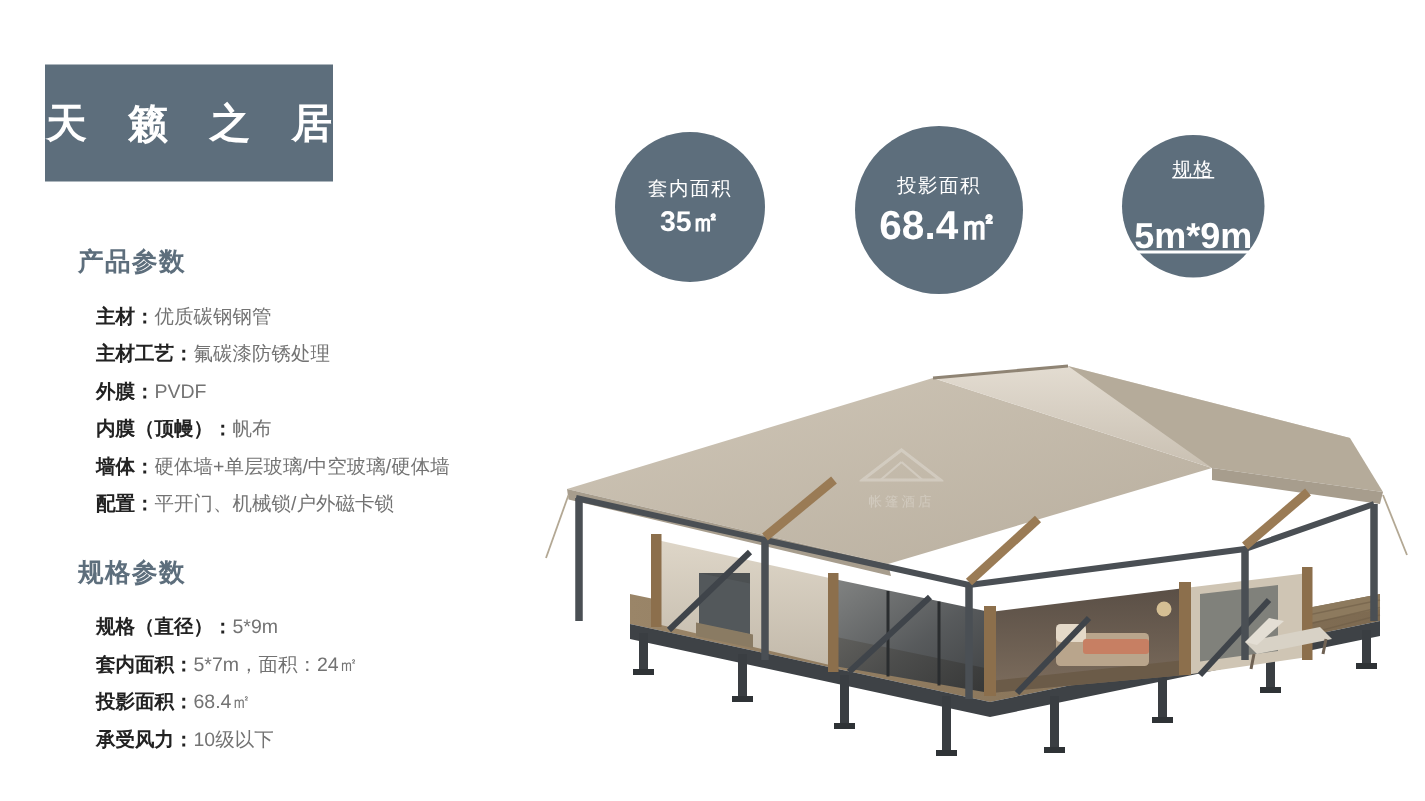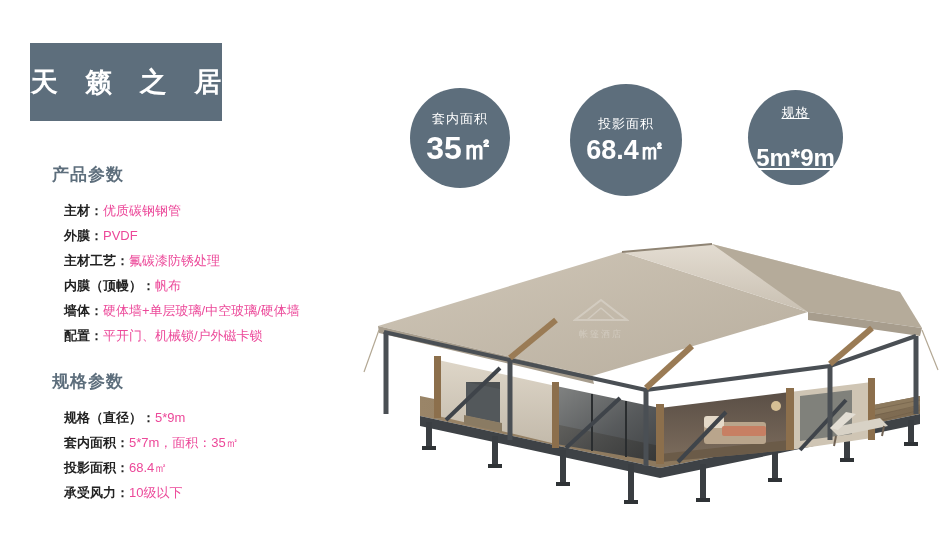--- a/index.html
+++ b/index.html
@@ -60,21 +60,21 @@
     color: #333333;
     line-height: 25px;
     white-space: nowrap;
   }
   .spec-label {
     font-weight: bold;
     color: #222222;
     margin-left: 12px;
   }
   .spec-value {
-    color: #ec4899;
+    color: #737373;
   }
 
   
   .stat-circle {
     position: absolute;
     border-radius: 50%;
     background: #5d6e7c;
     color: #ffffff;
     display: flex;
     flex-direction: column;
@@ -90,21 +90,21 @@
   .stat-value {
     font-weight: bold;
     line-height: 1;
   }
   #circle-1 {
     left: 410px;
     top: 88px;
     width: 100px;
     height: 100px;
   }
-  #circle-1 .stat-value { font-size: 32px; }
+  #circle-1 .stat-value { font-size: 19px; }
   #circle-2 {
     left: 570px;
     top: 84px;
     width: 112px;
     height: 112px;
   }
   #circle-2 .stat-value { font-size: 27px; }
   #circle-3 {
     left: 748px;
     top: 90px;
@@ -146,45 +146,45 @@
 
 <div id="spec-panel">
 
   <div>
     <div class="section-heading">产品参数</div>
     <ul class="spec-list">
       <li class="spec-row">
         <span class="spec-label">主材：</span><span class="spec-value">优质碳钢钢管</span>
       </li>
       <li class="spec-row">
+        <span class="spec-label">主材工艺：</span><span class="spec-value">氟碳漆防锈处理</span>
+      </li>
+      <li class="spec-row">
         <span class="spec-label">外膜：</span><span class="spec-value">PVDF</span>
-      </li>
-      <li class="spec-row">
-        <span class="spec-label">主材工艺：</span><span class="spec-value">氟碳漆防锈处理</span>
       </li>
       <li class="spec-row">
         <span class="spec-label">内膜（顶幔）：</span><span class="spec-value">帆布</span>
       </li>
       <li class="spec-row">
         <span class="spec-label">墙体：</span><span class="spec-value">硬体墙+单层玻璃/中空玻璃/硬体墙</span>
       </li>
       <li class="spec-row">
         <span class="spec-label">配置：</span><span class="spec-value">平开门、机械锁/户外磁卡锁</span>
       </li>
     </ul>
   </div>
 
   <div>
     <div class="section-heading">规格参数</div>
     <ul class="spec-list">
       <li class="spec-row">
         <span class="spec-label">规格（直径）：</span><span class="spec-value">5*9m</span>
       </li>
       <li class="spec-row">
-        <span class="spec-label">套内面积：</span><span class="spec-value">5*7m，面积：35㎡</span>
+        <span class="spec-label">套内面积：</span><span class="spec-value">5*7m，面积：24㎡</span>
       </li>
       <li class="spec-row">
         <span class="spec-label">投影面积：</span><span class="spec-value">68.4㎡</span>
       </li>
       <li class="spec-row">
         <span class="spec-label">承受风力：</span><span class="spec-value">10级以下</span>
       </li>
     </ul>
   </div>
 

